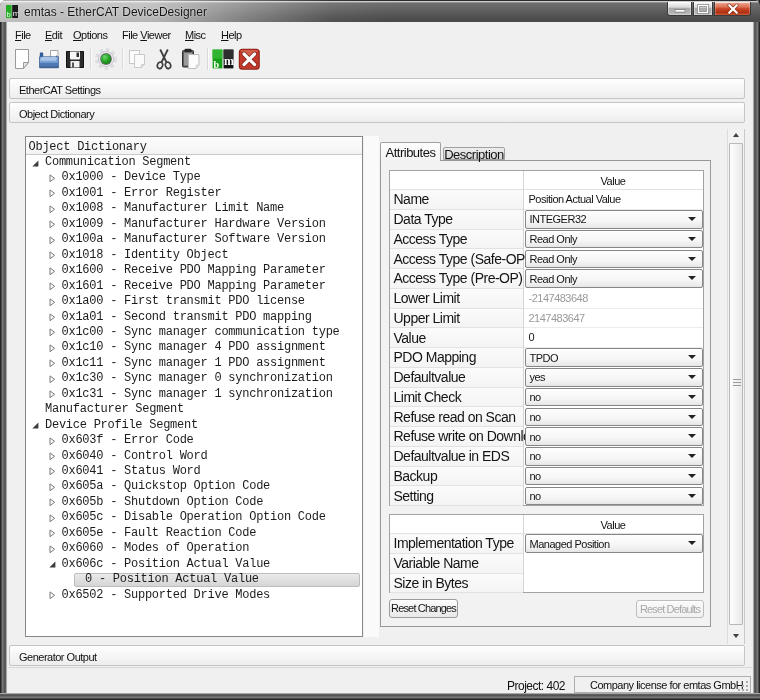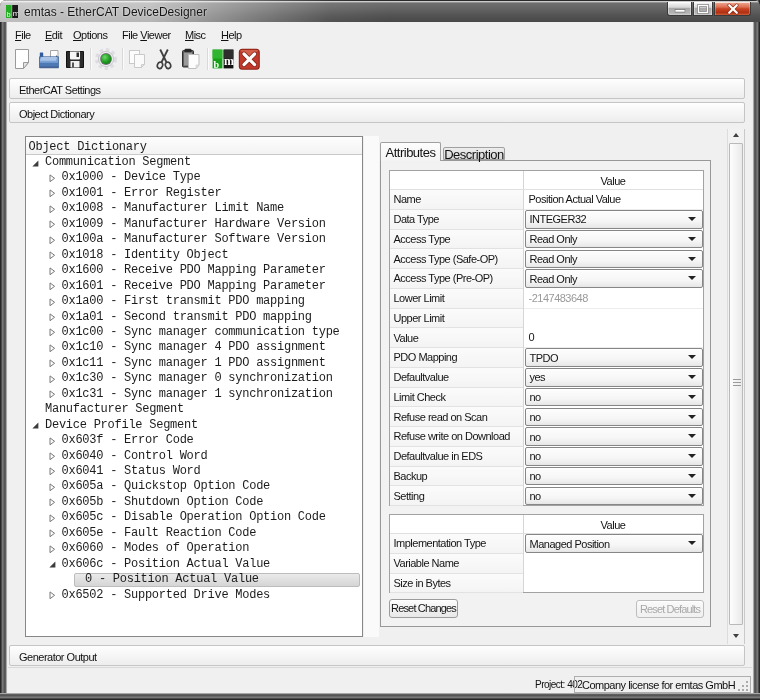--- a/index.html
+++ b/index.html
@@ -38,38 +38,38 @@
 .tsel{position:absolute;background:linear-gradient(180deg,#eaeaea,#d5d5d5);border:1px solid #bdbdbd;border-radius:2px}
 
 #pane{position:absolute;left:380px;top:160px;width:331px;height:467px;border:1px solid #989898;background:#f2f2f2}
 .tab{position:absolute;font-size:13px;letter-spacing:-0.5px;color:#111;text-align:center;border:1px solid #a0a0a0;border-radius:2px 2px 0 0}
 #tab1{left:380px;top:142px;width:61px;height:19px;background:linear-gradient(180deg,#fdfdfd,#f3f3f3);border-bottom:none;line-height:19px;z-index:3}
 #tab2{left:443px;top:147px;width:62px;height:13px;background:linear-gradient(180deg,#ededed,#d8d8d8);line-height:13px;z-index:1}
 
 .tbl{position:absolute;background:#fff;border:1px solid #a2a2a2}
 .thdr{position:absolute;font-size:11px;color:#111;text-align:center;line-height:20px;letter-spacing:-0.5px}
 .vline{position:absolute;width:1px;background:#d6d6d6}
-.lcell{position:absolute;background:linear-gradient(180deg,#fbfbfb,#f4f4f4);border-bottom:1px solid #e2e2e2;font-size:11px;color:#141414;letter-spacing:-0.5px}
+.lcell{position:absolute;background:linear-gradient(180deg,#fbfbfb,#f4f4f4);border-bottom:1px solid #e2e2e2;font-size:14px;color:#141414;letter-spacing:-0.5px}
 .lcell span{position:absolute;left:3.5px;top:50%;transform:translateY(-50%);white-space:nowrap}
 .vcell{position:absolute;background:#fff;border-bottom:1px solid #ececec;font-size:11px;color:#141414;letter-spacing:-0.5px;line-height:19.5px;padding-left:4.5px;white-space:pre}
 .vcell.gray{color:#9a9a9a}
 .combo{position:absolute;border:1px solid #868686;border-radius:2px;background:linear-gradient(180deg,#fdfdfd 0,#f6f6f6 60%,#eaeaea 92%,#e4e4e4);box-shadow:inset 0 1px 0 #fff;font-size:11px;color:#141414;letter-spacing:-0.5px}
 .combo span{position:absolute;left:4px;top:50%;transform:translateY(-50%);white-space:nowrap}
 .combo i{position:absolute;right:6px;top:50%;margin-top:-2.2px;width:0;height:0;border-left:4.2px solid transparent;border-right:4.2px solid transparent;border-top:4.6px solid #222}
 
 .btn{position:absolute;border:1px solid #9c9c9c;border-radius:3px;background:linear-gradient(180deg,#fdfdfd,#f2f2f2 50%,#e8e8e8);box-shadow:inset 0 1px 0 #fff;font-size:11px;color:#141414;text-align:center;letter-spacing:-0.85px;white-space:pre}
 .btn.dis{color:#a8a8a8;border-color:#bdbdbd;background:linear-gradient(180deg,#fafafa,#f0f0f0)}
 
 #sbar{position:absolute;left:727px;top:129px;width:18px;height:515px;background:#f2f2f2;border-left:1px solid #dcdcdc;border-right:1px solid #c9c9c9}
 #sthumb{position:absolute;left:729px;top:143px;width:14px;height:482px;background:linear-gradient(90deg,#fdfdfd,#f2f2f2 60%,#e9e9e9);border:1px solid #b9b9b9;border-radius:1px}
 .sgrip{position:absolute;left:732.5px;width:8px;height:1px;background:#9a9a9a}
 .sarrow{position:absolute;width:0;height:0;border-left:3.5px solid transparent;border-right:3.5px solid transparent}
 
 #statusbar{position:absolute;left:8px;top:667px;width:744px;height:26px;background:#f0f0f0;border-top:1px solid #d9d9d9}
-#libox{position:absolute;left:574px;top:676px;width:177px;height:17px;border:1px solid #aeaeae;line-height:16px;padding-left:7px;font-size:11px;letter-spacing:-0.5px;color:#111}
+#libox{position:absolute;left:574px;top:676px;width:177px;height:17px;border:1px solid #aeaeae;line-height:16px;padding-left:15px;font-size:11px;letter-spacing:-0.5px;color:#111}
 </style></head><body>
 <div id="win">
  <div id="titlebar"></div>
  <svg id="wicon" viewBox="0 0 12 13">
       <rect x="0" y="0" width="5.6" height="13" fill="#25ad25"></rect>
       <rect x="6.2" y="0" width="5.8" height="13" fill="#181818"></rect>
       <text x="0.8" y="12" font-size="7" fill="#fff" font-family="Liberation Sans">b</text>
       <text x="6.8" y="11" font-size="8" fill="#fff" font-family="Liberation Sans">m</text>
     </svg>
  <div id="title">emtas - EtherCAT DeviceDesigner</div>
@@ -210,21 +210,21 @@
         <polygon points="1,0.9 5.6,4.3 1,7.7" fill="#fdfdfd" stroke="#787878" stroke-width="1"></polygon>
       </svg>
       <div class="trow" style="left:61.5px;top:263.1px;height:15.4px;line-height:15.4px">0x1600 - Receive PDO Mapping Parameter</div>
 <svg class="tar" style="left:49px;top:282.0px" width="7" height="9">
         <polygon points="1,0.9 5.6,4.3 1,7.7" fill="#fdfdfd" stroke="#787878" stroke-width="1"></polygon>
       </svg>
       <div class="trow" style="left:61.5px;top:278.6px;height:15.4px;line-height:15.4px">0x1601 - Receive PDO Mapping Parameter</div>
 <svg class="tar" style="left:49px;top:297.5px" width="7" height="9">
         <polygon points="1,0.9 5.6,4.3 1,7.7" fill="#fdfdfd" stroke="#787878" stroke-width="1"></polygon>
       </svg>
-      <div class="trow" style="left:61.5px;top:294.0px;height:15.4px;line-height:15.4px">0x1a00 - First transmit PDO mapping</div>
+      <div class="trow" style="left:61.5px;top:294.0px;height:15.4px;line-height:15.4px">0x1a00 - First transmit PDO license</div>
 <svg class="tar" style="left:49px;top:312.9px" width="7" height="9">
         <polygon points="1,0.9 5.6,4.3 1,7.7" fill="#fdfdfd" stroke="#787878" stroke-width="1"></polygon>
       </svg>
       <div class="trow" style="left:61.5px;top:309.5px;height:15.4px;line-height:15.4px">0x1a01 - Second transmit PDO mapping</div>
 <svg class="tar" style="left:49px;top:328.4px" width="7" height="9">
         <polygon points="1,0.9 5.6,4.3 1,7.7" fill="#fdfdfd" stroke="#787878" stroke-width="1"></polygon>
       </svg>
       <div class="trow" style="left:61.5px;top:324.9px;height:15.4px;line-height:15.4px">0x1c00 - Sync manager communication type</div>
 <svg class="tar" style="left:49px;top:343.8px" width="7" height="9">
         <polygon points="1,0.9 5.6,4.3 1,7.7" fill="#fdfdfd" stroke="#787878" stroke-width="1"></polygon>
@@ -331,20 +331,21 @@
       <span>Read Only</span>
       <i></i>
     </div>
 <div class="lcell" style="left:390px;top:288.75px;width:133px;height:19.75px">
       <span>Lower Limit</span>
     </div>
 <div class="vcell gray" style="left:524px;top:288.75px;width:179px;height:19.75px">-2147483648</div>
 <div class="lcell" style="left:390px;top:308.50px;width:133px;height:19.75px">
       <span>Upper Limit</span>
     </div>
+<div class="vcell gray" style="left:524px;top:308.50px;width:179px;height:19.75px">2147483647</div>
 <div class="lcell" style="left:390px;top:328.25px;width:133px;height:19.75px">
       <span>Value</span>
     </div>
 <div class="vcell" style="left:524px;top:328.25px;width:179px;height:19.75px">0</div>
 <div class="lcell" style="left:390px;top:348.00px;width:133px;height:19.75px">
       <span>PDO Mapping</span>
     </div>
 <div class="combo" style="left:524.5px;top:348.40px;width:178px;height:18.55px">
       <span>TPDO</span>
       <i></i>
@@ -423,21 +424,21 @@
  <div id="sthumb"></div>
  <div class="sgrip" style="top:379px"></div>
  <div class="sgrip" style="top:382px"></div>
  <div class="sgrip" style="top:385px"></div>
  <div class="sarrow" style="left:732.5px;top:133px;border-bottom:4.5px solid #3f3f3f"></div>
  <div class="sarrow" style="left:733px;top:633.5px;border-top:4.5px solid #3f3f3f"></div>
 
  <div class="bar" style="top:645px">Generator Output</div>
 
  <div id="statusbar"></div>
- <div class="abs" style="left:535px;top:679px;font-size:10px;letter-spacing:-0.5px;color:#111">Project: 402</div>
+ <div class="abs" style="left:507px;top:679px;font-size:12px;letter-spacing:-0.5px;color:#111">Project: 402</div>
  <div id="libox">Company license for emtas GmbH</div>
  <svg class="abs" style="left:737px;top:680px" width="13" height="13">
       <g fill="#ababab">
         <rect x="9" y="1" width="2" height="2"></rect>
         <rect x="5" y="5" width="2" height="2"></rect>
         <rect x="9" y="5" width="2" height="2"></rect>
         <rect x="1" y="9" width="2" height="2"></rect>
         <rect x="5" y="9" width="2" height="2"></rect>
         <rect x="9" y="9" width="2" height="2"></rect>
       </g>

